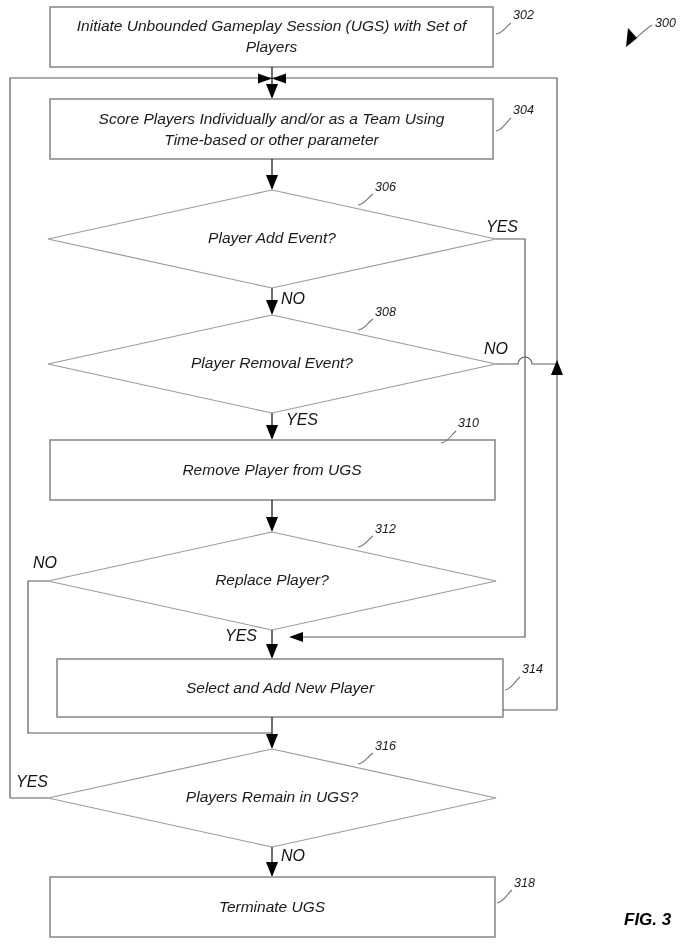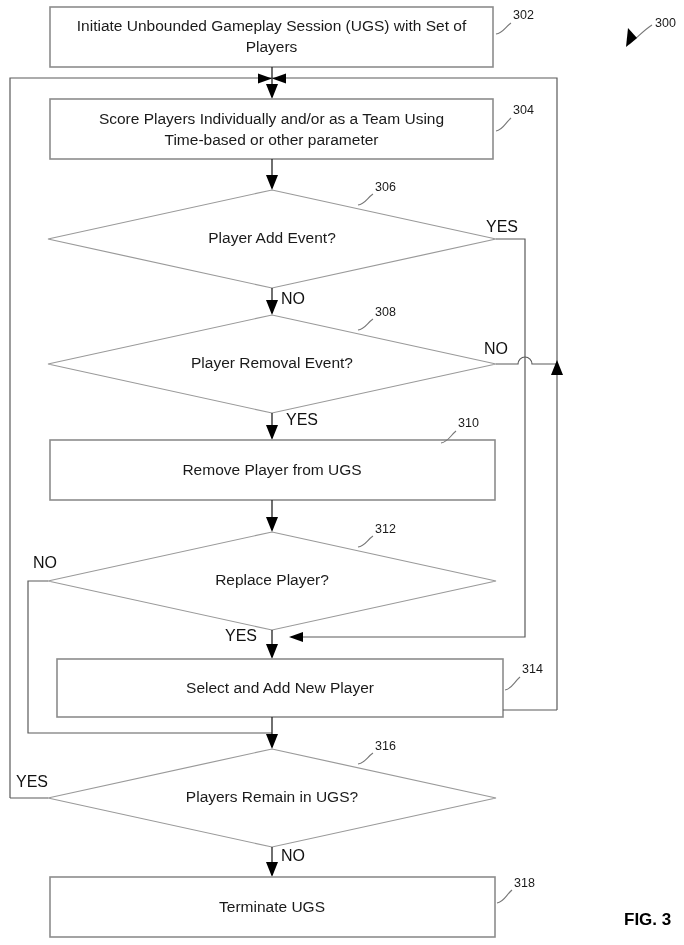--- a/index.html
+++ b/index.html
@@ -13,20 +13,21 @@
     font-family: "Liberation Sans", sans-serif;
     position: relative;
     overflow: hidden;
   }
   #figure-root {
     position: absolute;
     left: 0;
     top: 0;
     width: 552px;
     height: 945px;
+    font-style: italic;
   }
   svg.flow {
     display: block;
     width: 684px;
     height: 945px;
   }
   .node-shape {
     fill: #ffffff;
     stroke: #8c8c8c;
     stroke-width: 1.6;

